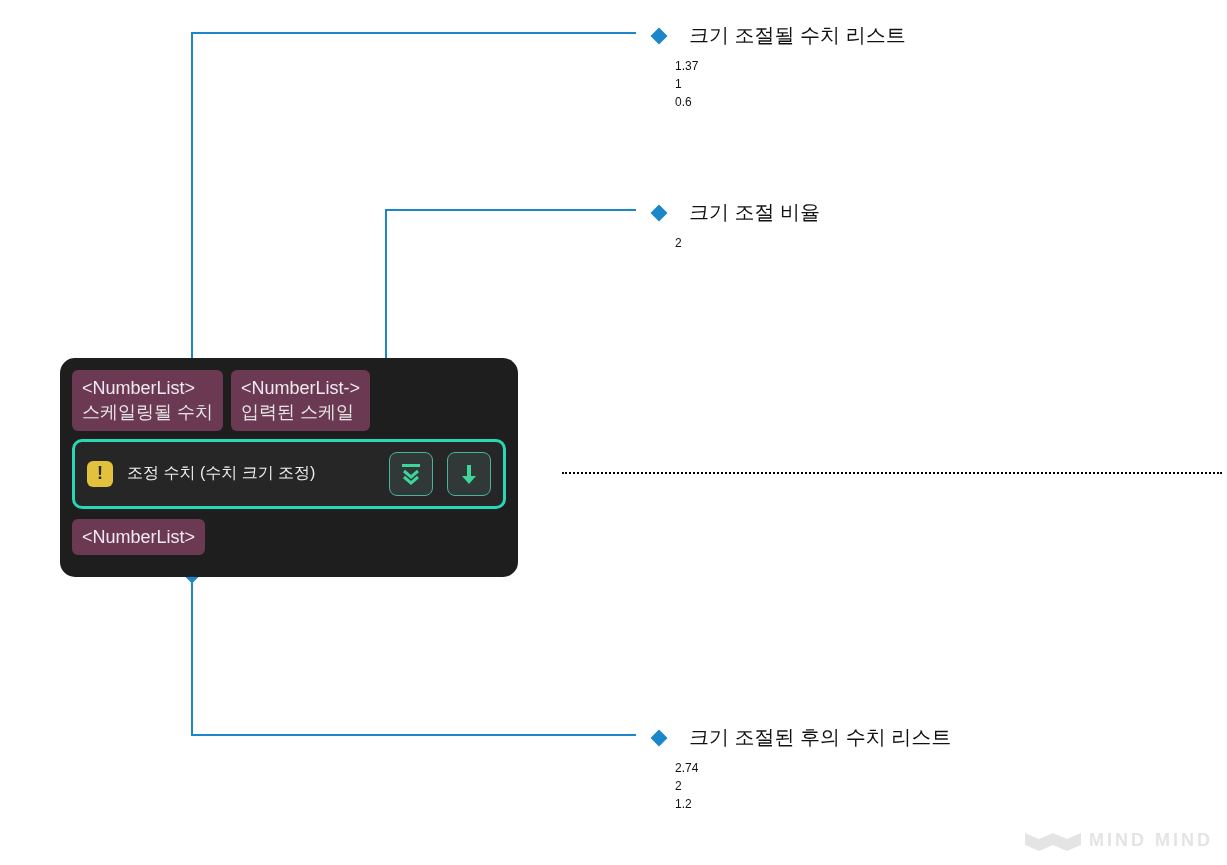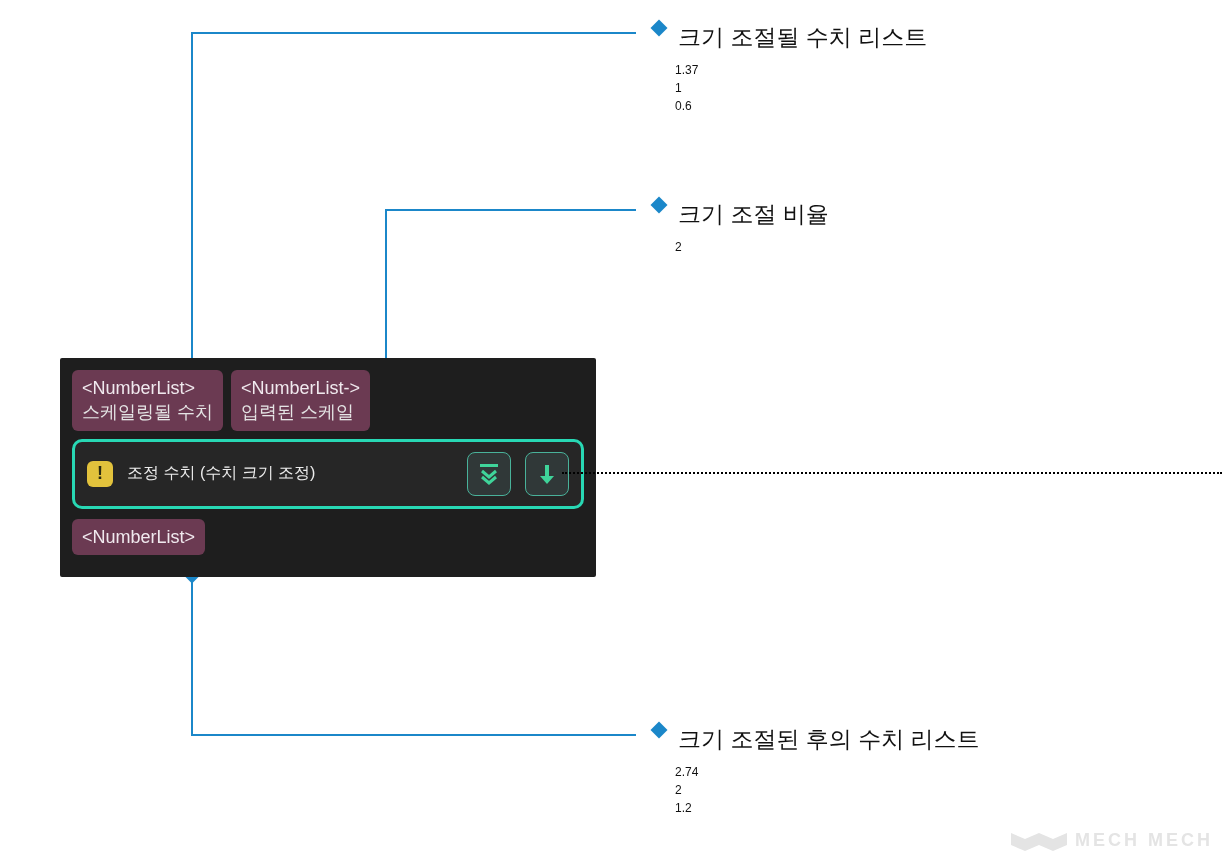--- a/index.html
+++ b/index.html
@@ -10,23 +10,23 @@
     font-family: "Malgun Gothic", "Apple SD Gothic Neo", sans-serif;
     position: relative;
     overflow: hidden;
   }
 
   
   .node {
     position: absolute;
     left: 60px;
     top: 358px;
-    width: 536px;
+    width: 458px;
     background: #1e1e1e;
-    border-radius: 2px;
+    border-radius: 15px;
     padding: 12px 12px 14px 12px;
   }
   .port-row { display: flex; gap: 8px; margin-bottom: 8px; }
   .port {
     background: #6b3a52;
     border-radius: 6px;
     padding: 6px 10px;
     color: #e9e7ea;
     font-size: 18px;
     line-height: 1.35;
@@ -77,24 +77,24 @@
   }
 
   
   .anno {
     position: absolute;
     left: 653px;
     width: 520px;
     color: #111;
   }
   .anno .head {
-    font-size: 23px;
+    font-size: 20px;
     display: flex;
-    align-items: flex-start;
-    gap: 13px;
+    align-items: center;
+    gap: 24px;
     margin-bottom: 8px;
   }
   .anno .diamond {
     width: 12px; height: 12px;
     background: #1b87c9;
     transform: rotate(45deg);
     flex: 0 0 12px;
   }
   .anno .sub {
     font-size: 15px;
@@ -217,14 +217,14 @@
 1.2</div>
 </div>
 
 <div class="watermark">
   <svg viewBox="0 0 56 22">
     <polygon points="0,4 14,10 14,22 0,16" fill="#e4e4e4"></polygon>
     <polygon points="14,10 28,4 28,16 14,22" fill="#e4e4e4"></polygon>
     <polygon points="28,4 42,10 42,22 28,16" fill="#e4e4e4"></polygon>
     <polygon points="42,10 56,4 56,16 42,22" fill="#e4e4e4"></polygon>
   </svg>
-  <span>MECH MECH</span>
+  <span>MIND MIND</span>
 </div>
 
 </body></html>

